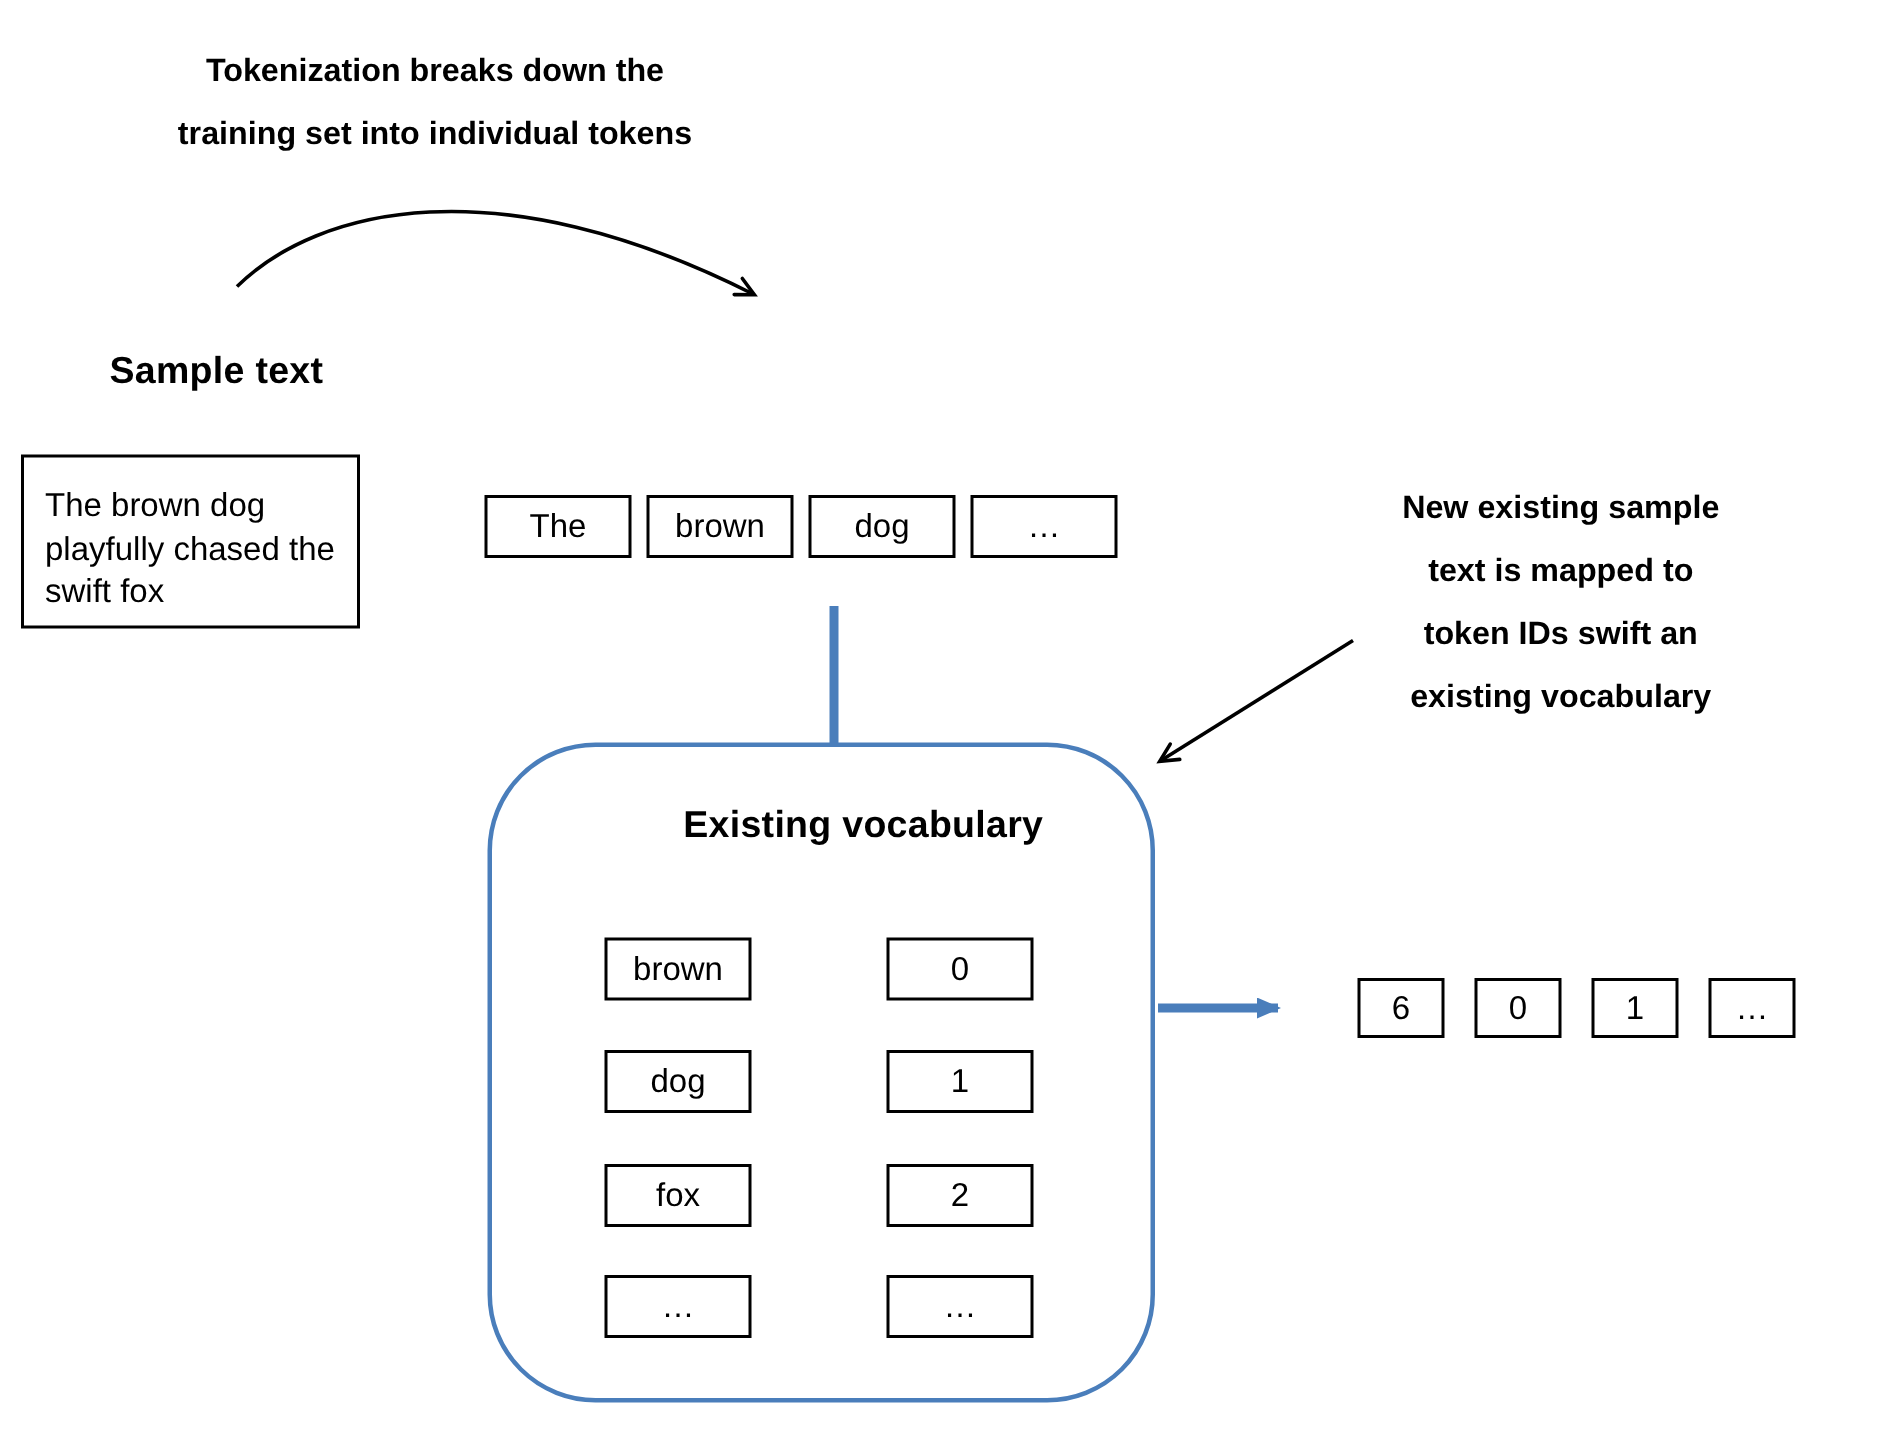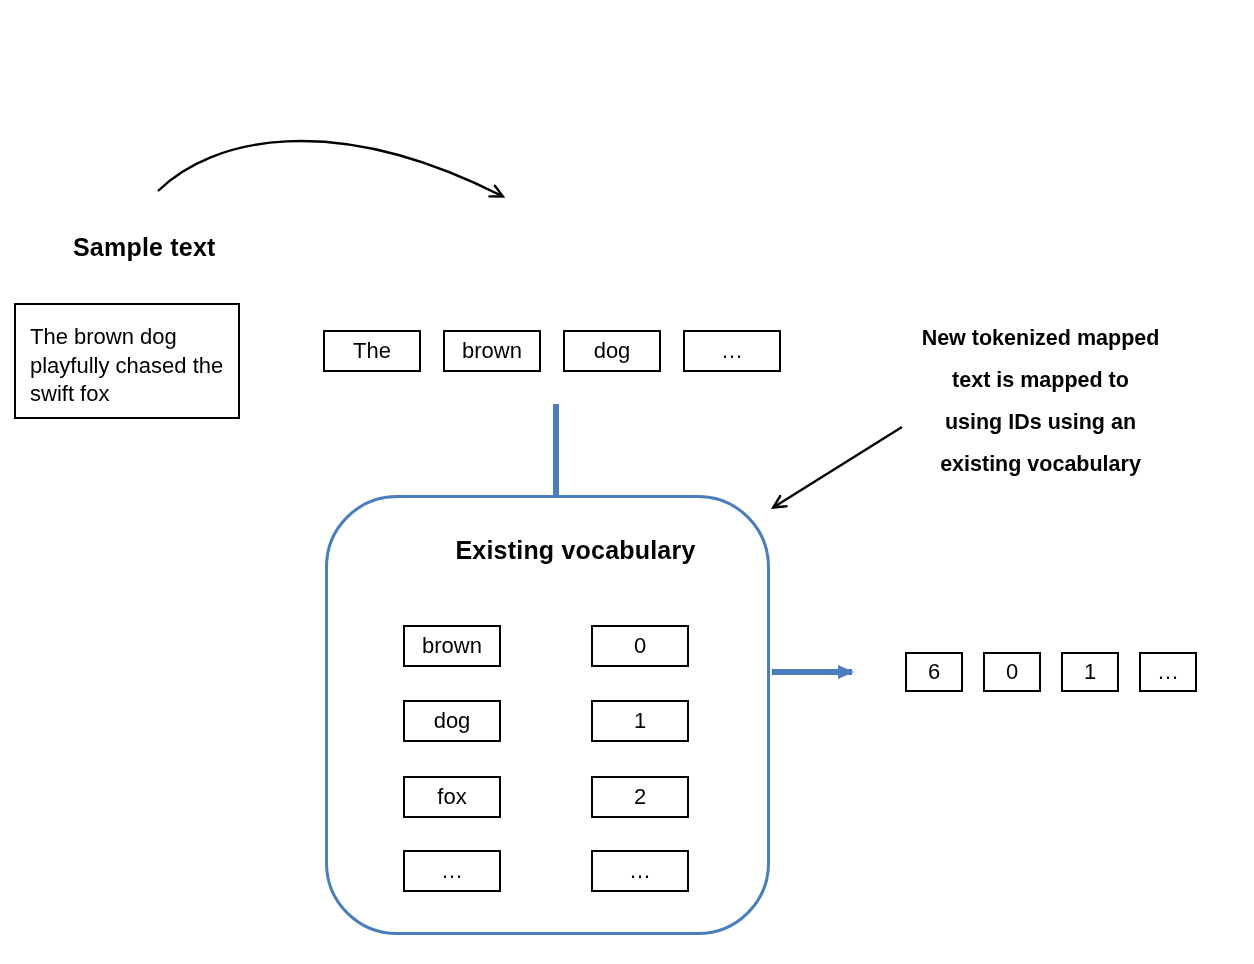--- a/index.html
+++ b/index.html
@@ -61,21 +61,21 @@
     padding: 8px 14px 8px 14px;
     display: flex;
     align-items: flex-end;
   }
 
   .token-row {
     position: absolute;
     left: 323px;
     top: 330px;
     display: flex;
-    gap: 22px;
+    gap: 10px;
   }
   .token-row .box { width: 98px; height: 42px; }
 
   .vocab-container {
     position: absolute;
     left: 325px;
     top: 495px;
     width: 445px;
     height: 440px;
     border: 3px solid #4a7ebb;
@@ -141,38 +141,40 @@
 
     <line x1="508" y1="646" x2="578" y2="646" stroke="#000" stroke-width="2.6" marker-end="url(#solidHeadBlack)"></line>
     <line x1="508" y1="721" x2="578" y2="721" stroke="#000" stroke-width="2.6" marker-end="url(#solidHeadBlack)"></line>
     <line x1="508" y1="797" x2="578" y2="797" stroke="#000" stroke-width="2.6" marker-end="url(#solidHeadBlack)"></line>
     <line x1="508" y1="871" x2="578" y2="871" stroke="#000" stroke-width="2.6" marker-end="url(#solidHeadBlack)"></line>
 
     <line x1="772" y1="672" x2="852" y2="672" stroke="#4a7ebb" stroke-width="6" marker-end="url(#solidHeadBlue)"></line>
   </svg>
 
   <div class="annotation" style="left:90px; top:26px; width:400px;">
+    <div class="line">Tokenization breaks down the</div>
+    <div class="line">training set into individual tokens</div>
   </div>
 
   <div class="heading" style="left:45px; top:233px;">Sample text</div>
   <div class="sample-box">
     <span>The brown dog playfully chased the swift fox</span>
   </div>
 
   <div class="token-row">
     <div class="box">The</div>
     <div class="box">brown</div>
     <div class="box">dog</div>
     <div class="box">…</div>
   </div>
 
   <div class="annotation" style="left:888px; top:317px; width:305px;">
-    <div class="line">New tokenized mapped</div>
+    <div class="line">New existing sample</div>
     <div class="line">text is mapped to</div>
-    <div class="line">using IDs using an</div>
+    <div class="line">token IDs swift an</div>
     <div class="line">existing vocabulary</div>
   </div>
 
   <div class="vocab-container"></div>
   <div class="heading vocab-title">Existing vocabulary</div>
 
   <div class="vocab-row" style="top:625px;">
     <div class="box word">brown</div>
     <div class="box value">0</div>
   </div>

